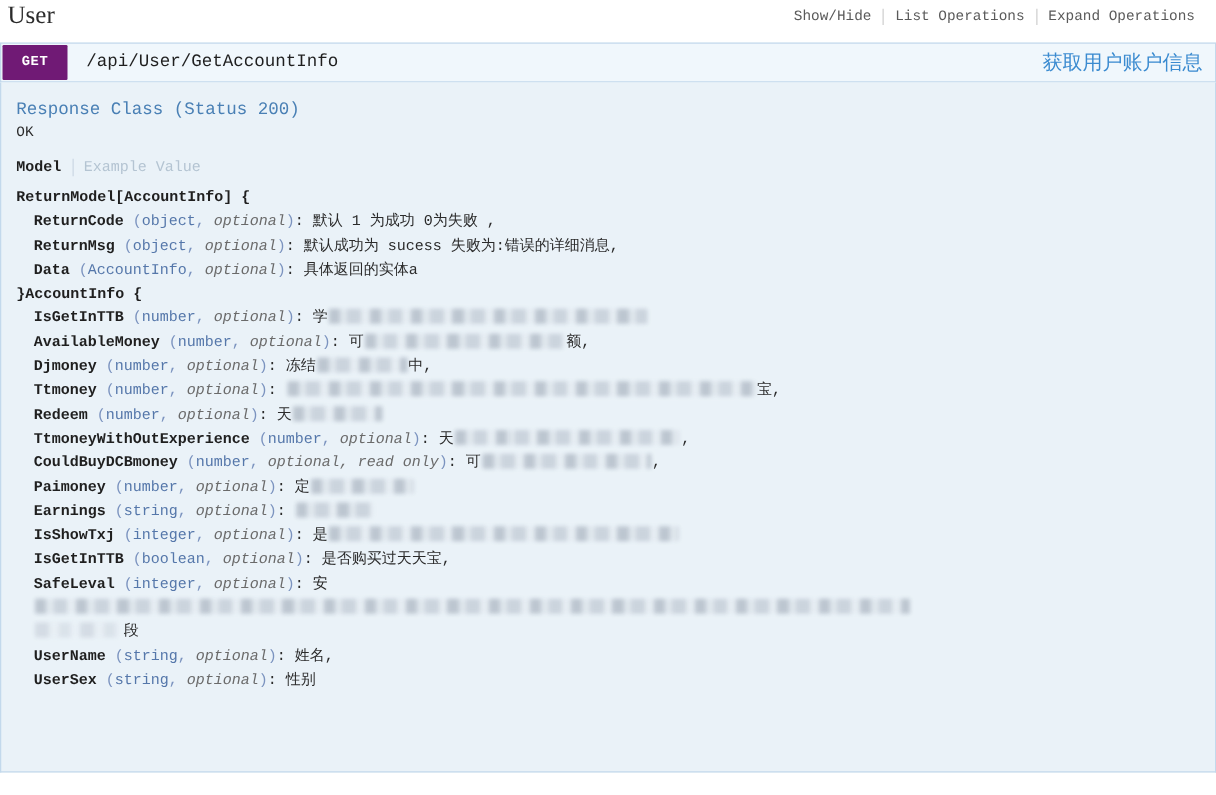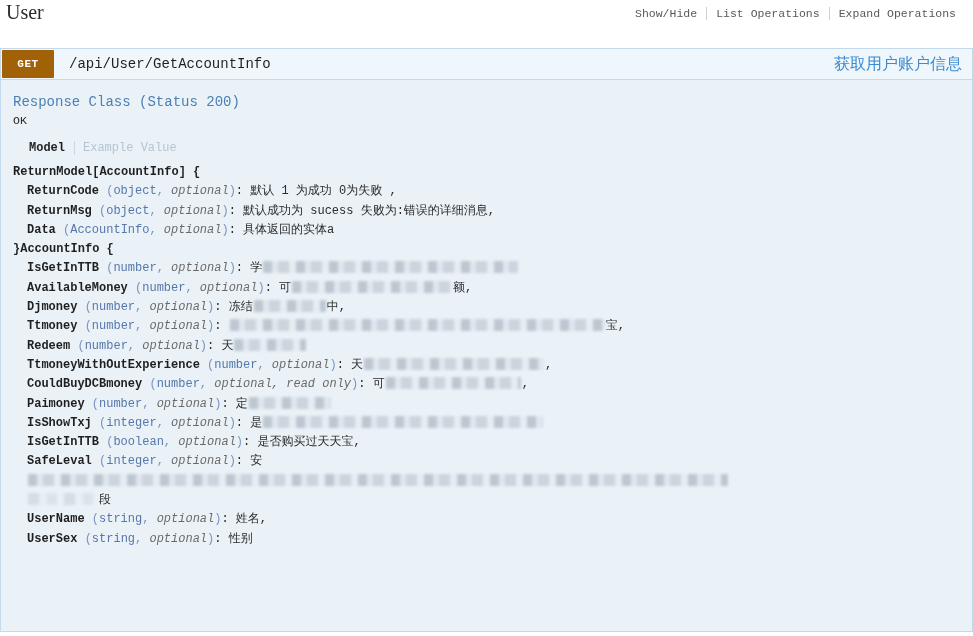--- a/index.html
+++ b/index.html
@@ -14,21 +14,21 @@
     font-family: "Liberation Sans", sans-serif;
     font-size: 13px;
     color: #3b3b3b;
     overflow: hidden;
     position: relative;
   }
 
   
   .resource-header {
     position: relative;
-    height: 48px;
+    height: 34px;
     padding: 0 8px 0 8px;
     box-sizing: border-box;
   }
   .resource-title {
     position: absolute;
     left: 6px;
     top: 0px;
     font-family: "Liberation Serif", serif;
     font-size: 20px;
     font-weight: normal;
@@ -67,21 +67,21 @@
     border-bottom: 1px solid #c3d9ec;
     background: #f0f7fc;
     height: 32px;
     box-sizing: border-box;
     display: flex;
     align-items: stretch;
   }
   .http-method {
     width: 52px;
     min-width: 52px;
-    background: #a16207;
+    background: #701a75;
     color: #ffffff;
     font-family: "Liberation Mono", monospace;
     font-size: 11px;
     font-weight: bold;
     letter-spacing: 0.5px;
     display: flex;
     align-items: center;
     justify-content: center;
     text-transform: uppercase;
     cursor: pointer;
@@ -141,21 +141,20 @@
     font-family: "Liberation Mono", monospace;
     font-size: 12px;
   }
   .model-tabs .tab {
     cursor: pointer;
     padding-right: 9px;
   }
   .model-tabs .tab.active {
     color: #1f1f1f;
     font-weight: bold;
-    margin-left: 16px;
   }
   .model-tabs .tab.inactive {
     color: #b4c4d2;
     padding-left: 8px;
     border-left: 1px solid #cbd8e3;
   }
 
   
   .model-signature {
     font-family: "Liberation Mono", monospace;
@@ -266,20 +265,21 @@
     <div class="brace-line">}AccountInfo {</div>
     <ul id="child-props">
         <li><span class="prop-name">IsGetInTTB</span> <span class="prop-type">(<span class="tname">number</span>, <em>optional</em>)</span>: <span class="prop-desc">学</span><span class="redact" style="width: 255px;"></span></li>
         <li><span class="prop-name">AvailableMoney</span> <span class="prop-type">(<span class="tname">number</span>, <em>optional</em>)</span>: <span class="prop-desc">可</span><span class="redact" style="width: 160px;"></span><span class="prop-desc">额,</span></li>
         <li><span class="prop-name">Djmoney</span> <span class="prop-type">(<span class="tname">number</span>, <em>optional</em>)</span>: <span class="prop-desc">冻结</span><span class="redact" style="width: 72px;"></span><span class="prop-desc">中,</span></li>
         <li><span class="prop-name">Ttmoney</span> <span class="prop-type">(<span class="tname">number</span>, <em>optional</em>)</span>: <span class="prop-desc"></span><span class="redact" style="width: 375px;"></span><span class="prop-desc">宝,</span></li>
         <li><span class="prop-name">Redeem</span> <span class="prop-type">(<span class="tname">number</span>, <em>optional</em>)</span>: <span class="prop-desc">天</span><span class="redact" style="width: 72px;"></span></li>
         <li><span class="prop-name">TtmoneyWithOutExperience</span> <span class="prop-type">(<span class="tname">number</span>, <em>optional</em>)</span>: <span class="prop-desc">天</span><span class="redact" style="width: 180px;"></span><span class="prop-desc">,</span></li>
         <li><span class="prop-name">CouldBuyDCBmoney</span> <span class="prop-type">(<span class="tname">number</span>, <em>optional, read only</em>)</span>: <span class="prop-desc">可</span><span class="redact" style="width: 135px;"></span><span class="prop-desc">,</span></li>
         <li><span class="prop-name">Paimoney</span> <span class="prop-type">(<span class="tname">number</span>, <em>optional</em>)</span>: <span class="prop-desc">定</span><span class="redact" style="width: 82px;"></span></li>
+        <li><span class="prop-name">Earnings</span> <span class="prop-type">(<span class="tname">string</span>, <em>optional</em>)</span>: <span class="prop-desc"></span><span class="redact" style="width: 62px;"></span></li>
         <li><span class="prop-name">IsShowTxj</span> <span class="prop-type">(<span class="tname">integer</span>, <em>optional</em>)</span>: <span class="prop-desc">是</span><span class="redact" style="width: 280px;"></span></li>
         <li><span class="prop-name">IsGetInTTB</span> <span class="prop-type">(<span class="tname">boolean</span>, <em>optional</em>)</span>: <span class="prop-desc">是否购买过天天宝,</span></li>
         <li><span class="prop-name">SafeLeval</span> <span class="prop-type">(<span class="tname">integer</span>, <em>optional</em>)</span>: <span class="prop-desc">安</span><span class="redact" style="width: 700px;"></span><br><span class="redact light" style="width: 70px;"></span><span class="prop-desc">段</span></li>
         <li><span class="prop-name">UserName</span> <span class="prop-type">(<span class="tname">string</span>, <em>optional</em>)</span>: <span class="prop-desc">姓名,</span></li>
         <li><span class="prop-name">UserSex</span> <span class="prop-type">(<span class="tname">string</span>, <em>optional</em>)</span>: <span class="prop-desc">性别</span></li>
       </ul>
 
   </div>
 
 </div>

